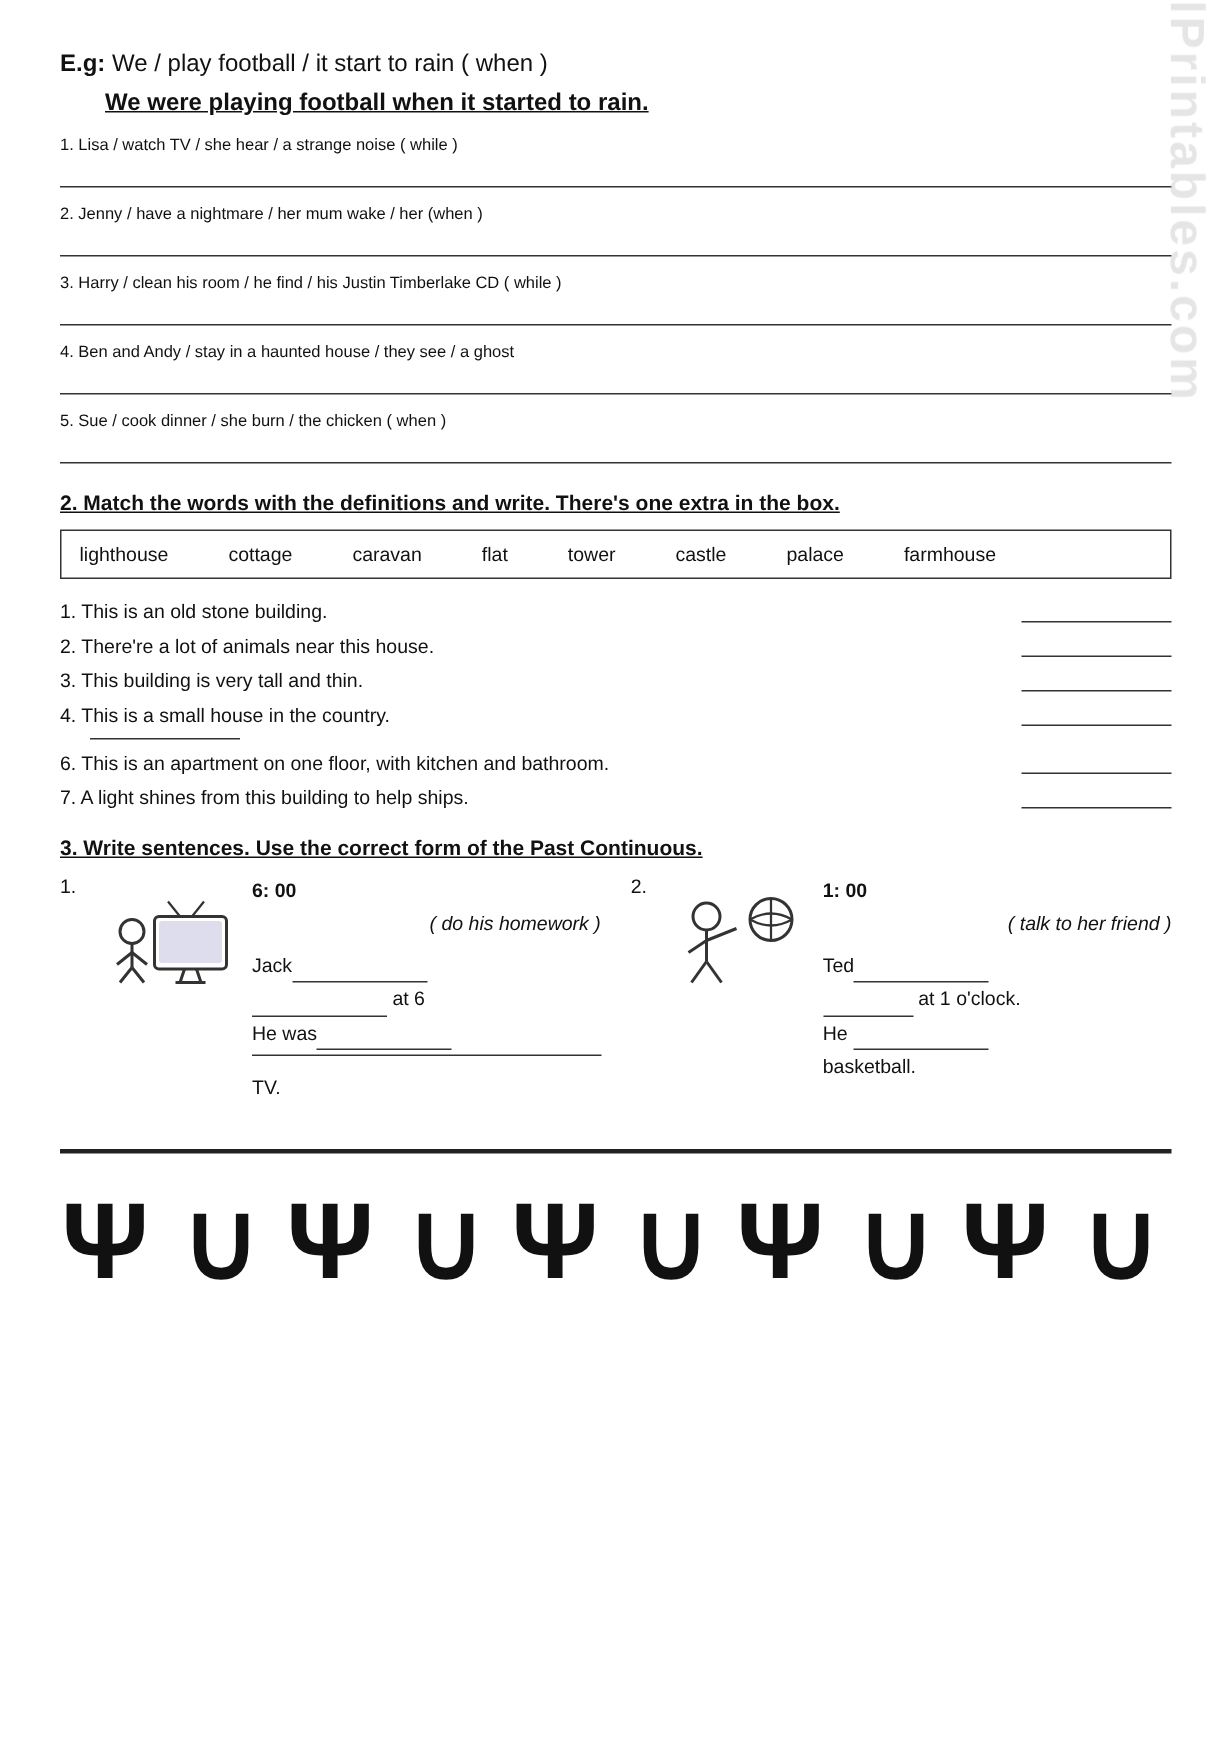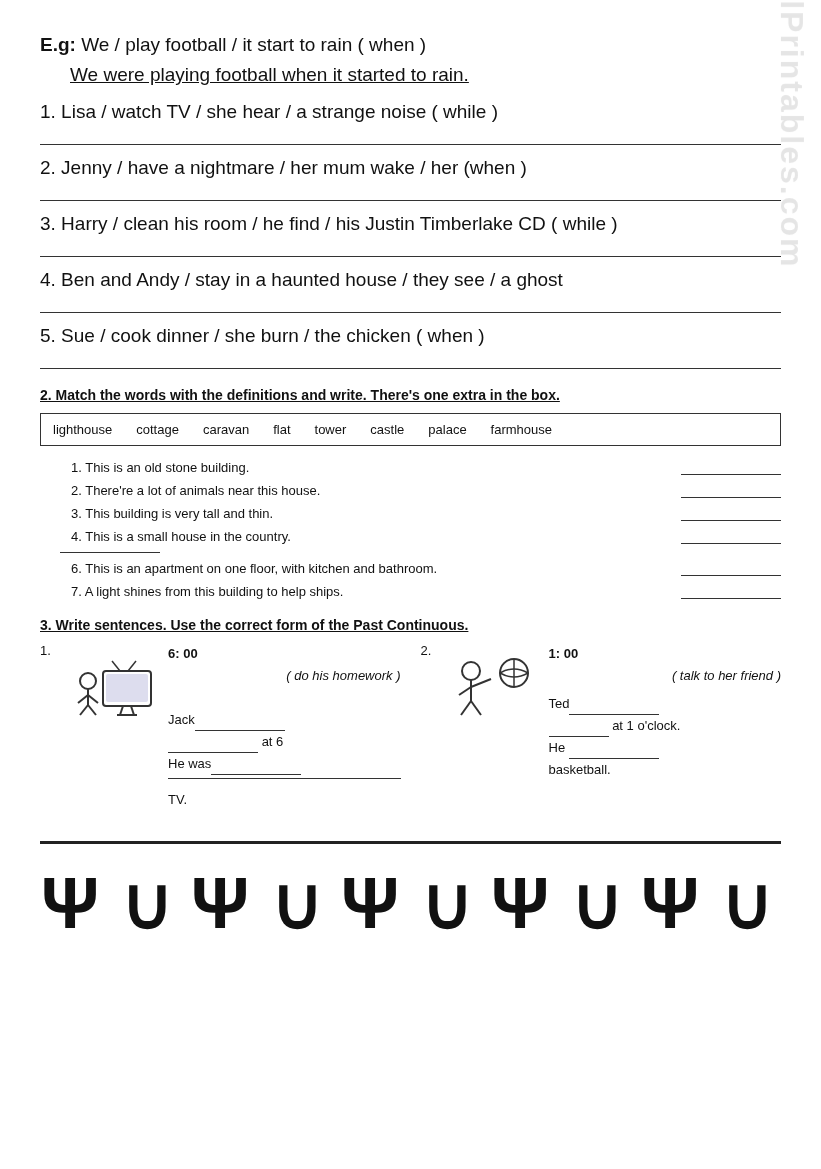--- a/index.html
+++ b/index.html
@@ -15,64 +15,63 @@
 
     
     .section-title {
       font-weight: bold;
       font-size: 14px;
       text-decoration: underline;
       margin-bottom: 10px;
     }
     .example-block {
       margin-bottom: 10px;
-      font-size: 19px;
+      font-size: 16px;
       line-height: 1.6;
     }
     .example-block .eg-label {
       font-weight: bold;
     }
     .example-block .eg-answer {
       text-decoration: underline;
-      font-weight: normal;
+      font-weight: bold;
       margin-left: 30px;
       display: block;
     }
 
     .exercise-item {
       margin-bottom: 12px;
-      font-size: 19px;
+      font-size: 11px;
     }
     .answer-line {
       display: block;
       border-bottom: 1px solid #333;
       width: 100%;
       margin-top: 4px;
       height: 18px;
     }
 
     
     .word-box {
       border: 1px solid #333;
       padding: 8px 12px;
       margin: 10px 0 14px 0;
       font-size: 13px;
       display: flex;
-      gap: 24px;
+      gap: 40px;
       flex-wrap: wrap;
     }
     .match-item {
       display: flex;
       align-items: flex-start;
       margin-bottom: 8px;
       font-size: 13px;
     }
     .match-item .match-text {
       flex: 1;
-      margin-left: 31px;
     }
     .match-blank {
       display: inline-block;
       width: 100px;
       border-bottom: 1px solid #333;
       margin-left: 20px;
       align-self: flex-end;
     }
 
     
@@ -265,21 +264,21 @@
           <line x1="20" y1="46" x2="20" y2="62" stroke="#333" stroke-width="2"></line>
           <line x1="20" y1="52" x2="10" y2="60" stroke="#333" stroke-width="2"></line>
           <line x1="20" y1="52" x2="30" y2="60" stroke="#333" stroke-width="2"></line>
           <line x1="20" y1="62" x2="12" y2="72" stroke="#333" stroke-width="2"></line>
           <line x1="20" y1="62" x2="28" y2="72" stroke="#333" stroke-width="2"></line>
         </svg>
       </div>
       <div class="s3-content">
         <div class="time">6: 00</div>
         <div class="activity">( do his homework )</div>
-        <div style="margin-top:22px;">
+        <div style="margin-top:6px;">
           <span>Jack</span><span class="inline-blank"></span>
         </div>
         <div>
           <span class="inline-blank"></span>
           <span>at 6</span>
         </div>
         <div>
           <span>He was</span><span class="inline-blank"></span>
         </div>
         <hr class="divider-line">

